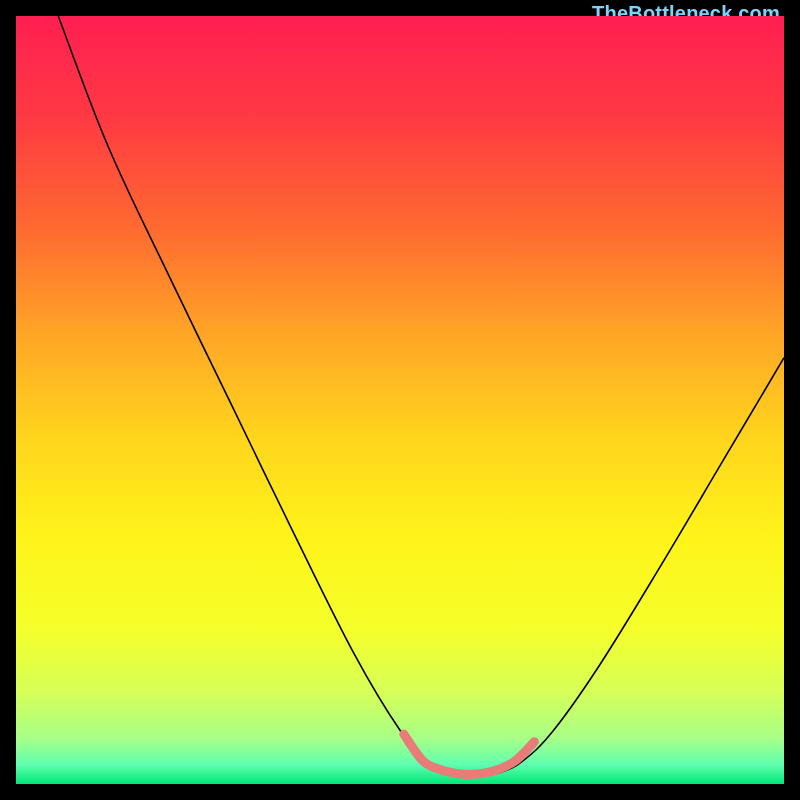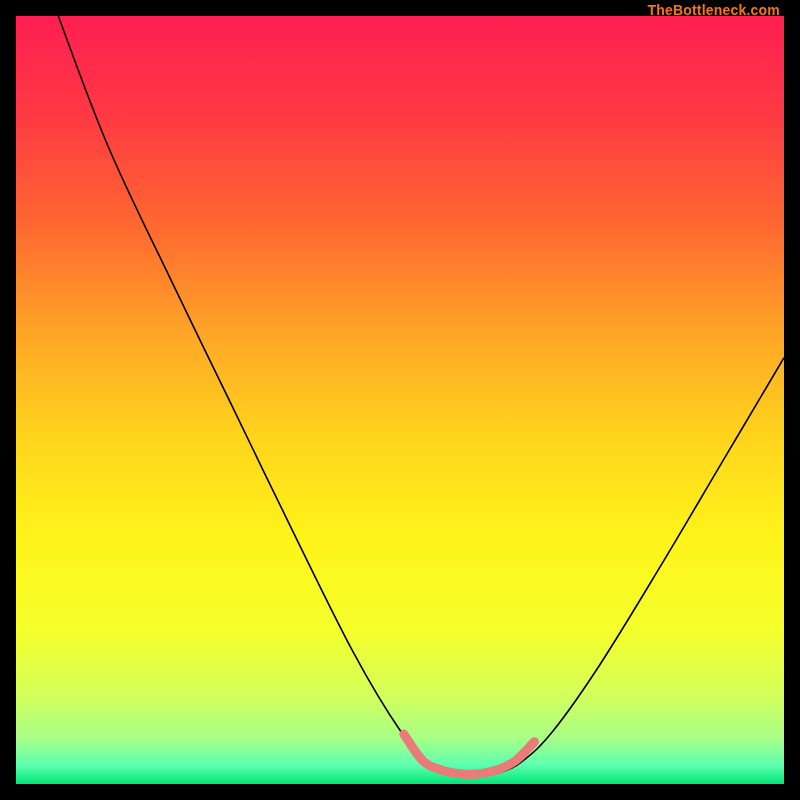--- a/index.html
+++ b/index.html
@@ -15,23 +15,23 @@
     position: absolute;
     left: 16px;
     top: 16px;
     width: 768px;
     height: 768px;
   }
   .watermark {
     position: absolute;
     top: 2px;
     right: 20px;
-    font-size: 14px;
+    font-size: 20px;
     font-weight: 600;
-    color: #f97316;
+    color: #7dd3fc;
     letter-spacing: 0.2px;
     text-align: right;
   }
   svg {
     display: block;
   }
 </style>
 </head>
 <body>
 

